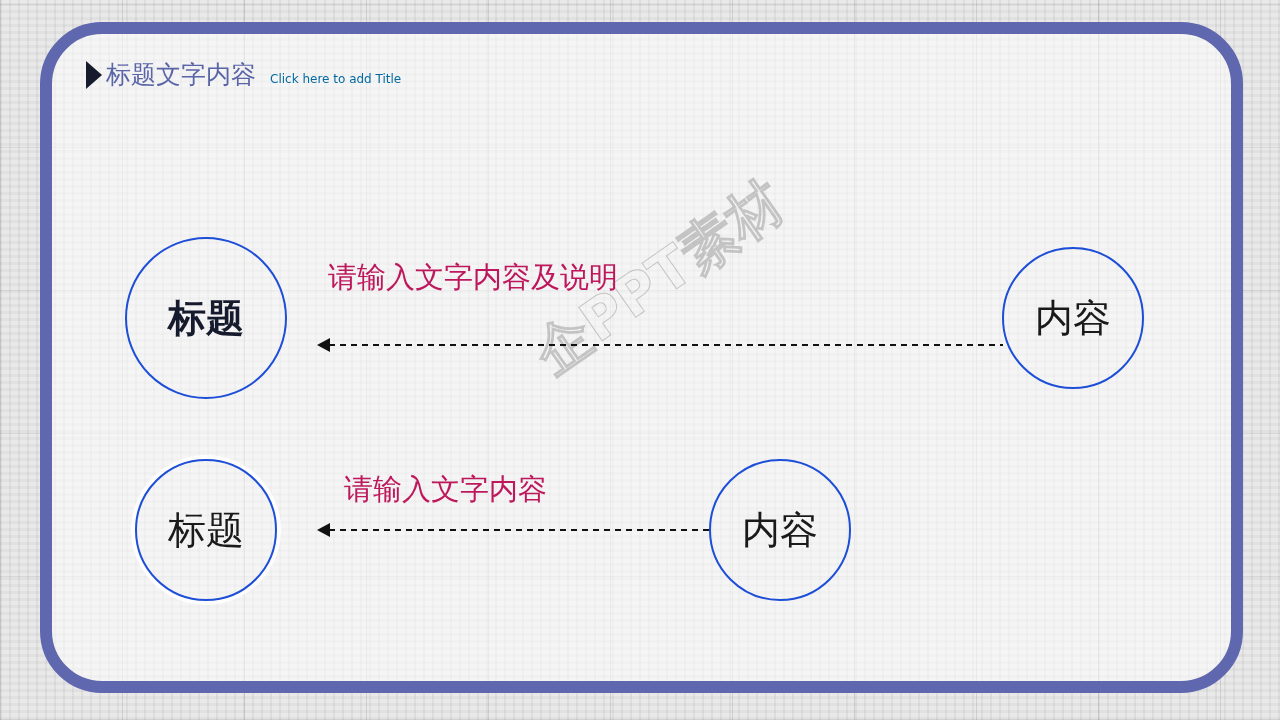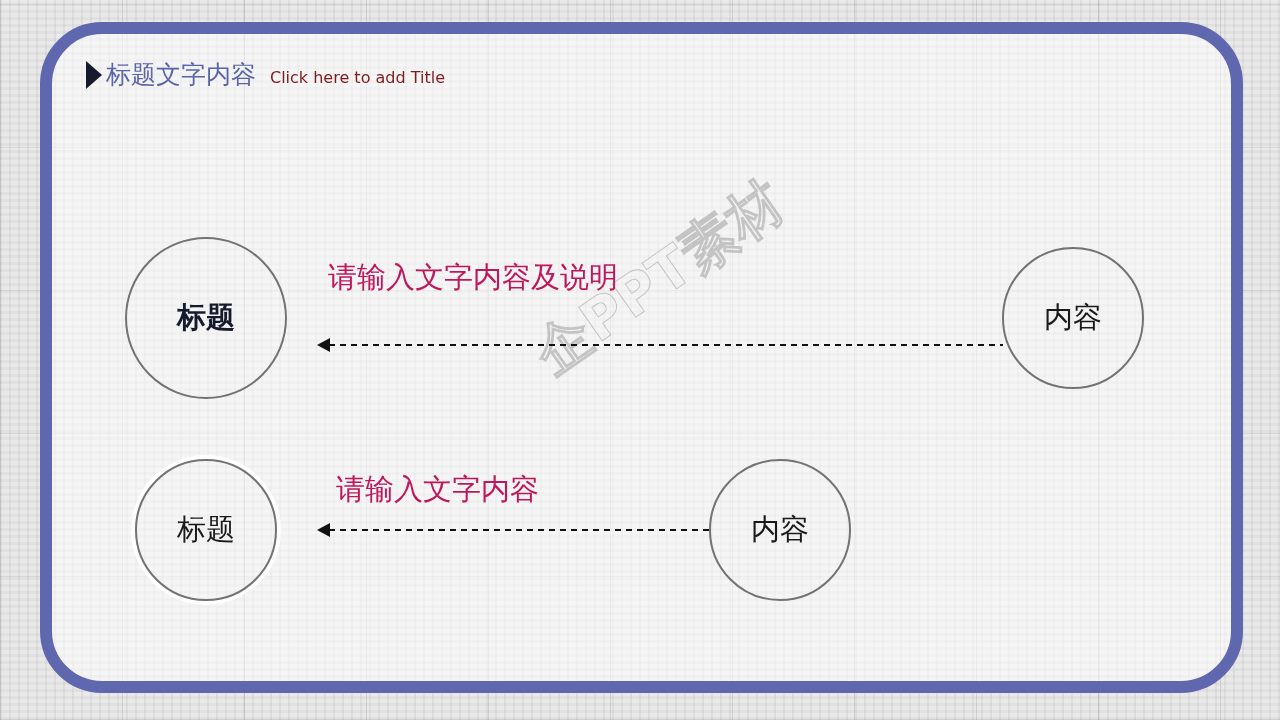--- a/index.html
+++ b/index.html
@@ -17,25 +17,25 @@
     position:absolute; left:40px; top:22px; width:1179px; height:647px;
     border:12px solid #5f67ae; border-radius:62px;
     background:rgba(255,255,255,0.55);
   }
   .title-bar { position:absolute; left:86px; top:58px; display:flex; align-items:baseline; }
   .title-tri {
     width:0; height:0; border-top:14px solid transparent; border-bottom:14px solid transparent;
     border-left:16px solid #151a2c; align-self:center; margin-right:4px;
   }
   .title-cn { font-size:25px; color:#5a65a8; letter-spacing:0px; }
-  .title-en { font-size:16px; color:#7f1d1d; margin-left:14px; font-family:"DejaVu Sans", sans-serif; }
+  .title-en { font-size:12px; color:#0369a1; margin-left:14px; font-family:"DejaVu Sans", sans-serif; }
   .circle {
-    position:absolute; border:2px solid #737373; border-radius:50%;
+    position:absolute; border:2px solid #1d4ed8; border-radius:50%;
     display:flex; align-items:center; justify-content:center;
-    font-size:29px; color:#1a1a1a; background:transparent;font-family:Liberation Mono, monospace;
+    font-size:38px; color:#1a1a1a; background:transparent;font-family:Liberation Mono, monospace;
   }
   .circle.bold { font-weight:bold; color:#151a2c; }
   .circle.halo { box-shadow:0 0 0 4px rgba(255,255,255,0.85); }
   .desc { position:absolute; font-size:29px; color:#be185d; white-space:nowrap; }
   .arrow { position:absolute; height:2px; }
   .arrow .line { position:absolute; left:12px; right:0; top:0; height:2px;
     background-image:repeating-linear-gradient(90deg,#111 0px,#111 6px,transparent 6px,transparent 11px); }
   .arrow .head { position:absolute; left:0; top:-6px; width:0; height:0;
     border-top:7px solid transparent; border-bottom:7px solid transparent; border-right:13px solid #111; }
   .watermark {
@@ -59,18 +59,18 @@
 
 <div class="circle bold" style="left:125px; top:237px; width:158px; height:158px;">标题</div>
 <div class="desc" style="left:328px; top:258px;">请输入文字内容及说明</div>
 <div class="arrow" style="left:317px; top:344px; width:686px;">
   <span class="head"></span>
   <span class="line"></span>
 </div>
 <div class="circle" style="left:1002px; top:247px; width:138px; height:138px;">内容</div>
 
 <div class="circle halo" style="left:135px; top:459px; width:138px; height:138px;">标题</div>
-<div class="desc" style="left:336px; top:470px;">请输入文字内容</div>
+<div class="desc" style="left:344px; top:470px;">请输入文字内容</div>
 <div class="arrow" style="left:317px; top:529px; width:392px;">
   <span class="head"></span>
   <span class="line"></span>
 </div>
 <div class="circle" style="left:709px; top:459px; width:138px; height:138px;">内容</div>
 
 </body></html>

